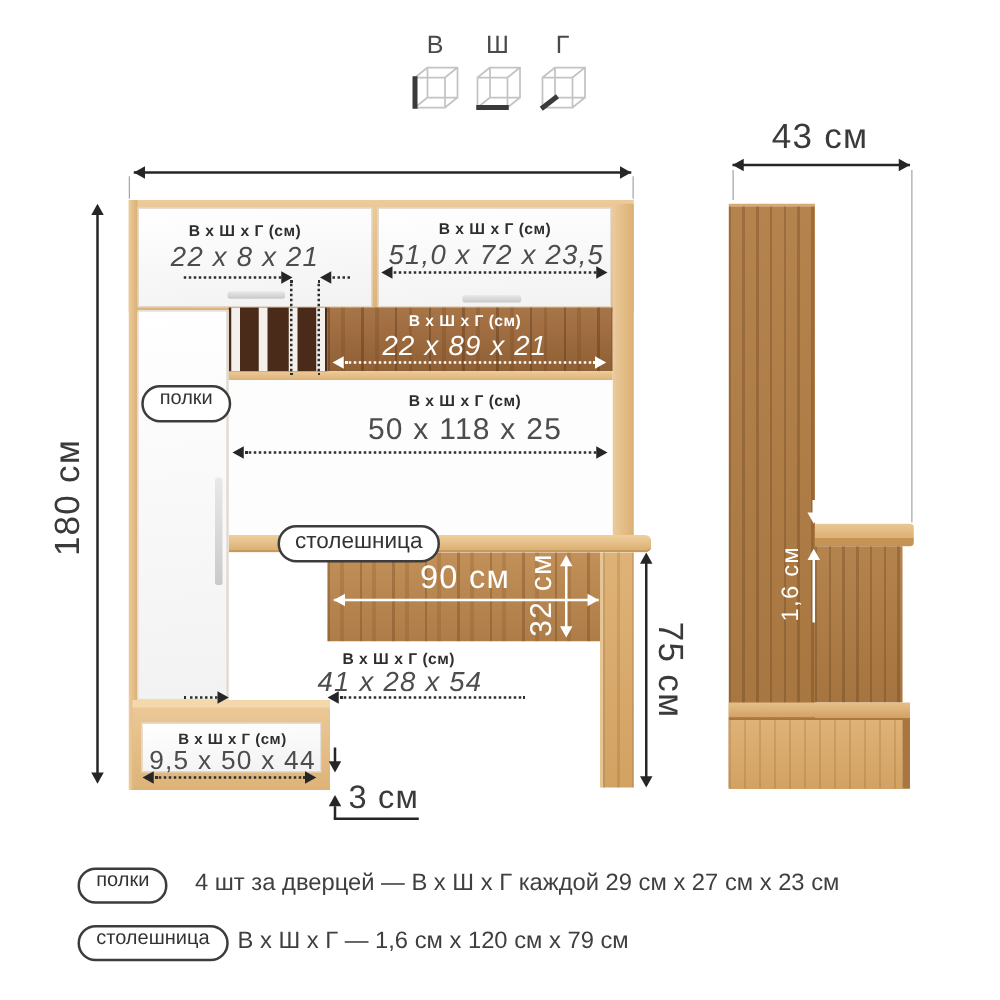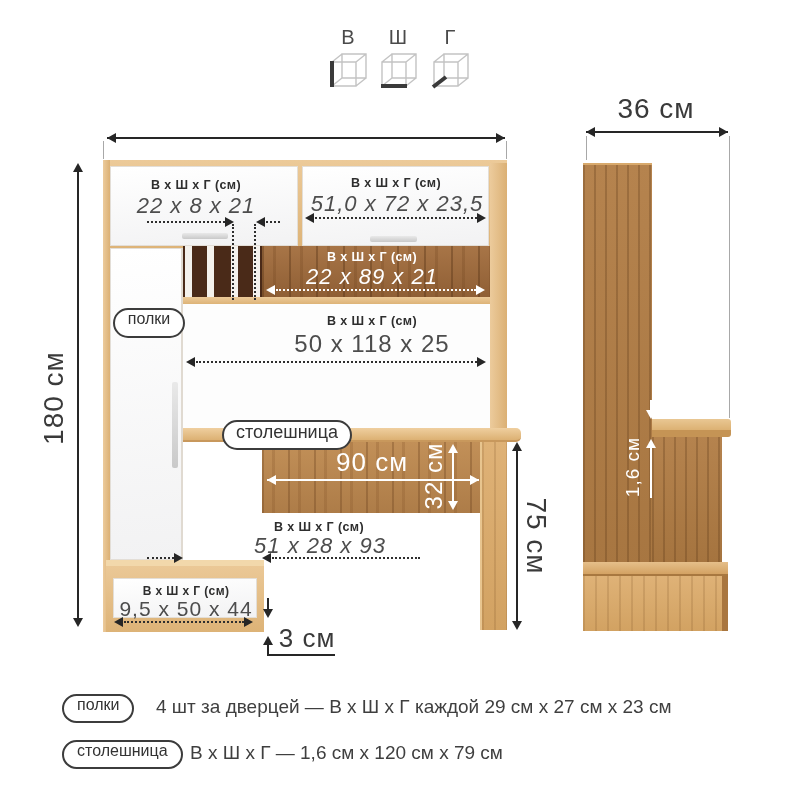--- a/index.html
+++ b/index.html
@@ -166,21 +166,21 @@
   <div class="solv wtl" style="left:452px;top:446px;height:62px"></div>
   <div class="ah u wt" style="left:448px;top:444px"></div>
   <div class="ah d wt" style="left:448px;top:501px"></div>
 
   <div class="rotcw dim-big" style="left:536px;top:536px">75 см</div>
   <div class="solv" style="left:516px;top:444px;height:184px"></div>
   <div class="ah u" style="left:512px;top:442px"></div>
   <div class="ah d" style="left:512px;top:621px"></div>
 
   <div class="ctr hdr" style="left:319px;top:527px">В х Ш х Г (см)</div>
-  <div class="ctr val" style="left:320px;top:546px">51 х 28 х 93</div>
+  <div class="ctr val" style="left:320px;top:546px">41 х 28 х 54</div>
   <div class="dot" style="left:147px;top:557px;width:27px"></div>
   <div class="ah r" style="left:174px;top:553px"></div>
   <div class="ah l" style="left:262px;top:553px"></div>
   <div class="dot" style="left:272px;top:557px;width:148px"></div>
 
   <div class="ctr hdr" style="left:186px;top:591px;font-size:12px">В х Ш х Г (см)</div>
   <div class="ctr val-sm" style="left:186px;top:609px">9,5 х 50 х 44</div>
   <div class="ah l" style="left:114px;top:617px"></div>
   <div class="dot" style="left:124px;top:621px;width:120px"></div>
   <div class="ah r" style="left:244px;top:617px"></div>
@@ -197,21 +197,21 @@
     <div class="abs" style="left:652px;top:419px;width:79px;height:11px;border-radius:0 3px 0 0;background:linear-gradient(180deg,#e9c793,#dcb173)"></div>
     <div class="abs" style="left:652px;top:430px;width:79px;height:7px;border-radius:0 0 3px 0;background:#c59455"></div>
     <div class="abs grain-bk" style="left:652px;top:437px;width:70px;height:125px"></div>
     <div class="abs" style="left:583px;top:562px;width:145px;height:14px;background:linear-gradient(180deg,#e5bf8a,#d3a263);border-bottom:2px solid #a87840;box-sizing:border-box"></div>
     <div class="abs grain-lt" style="left:583px;top:576px;width:139px;height:55px;background:
         repeating-linear-gradient(90deg, rgba(90,52,18,.22) 0 2px, rgba(0,0,0,0) 2px 11px),
         linear-gradient(180deg,#c austere,#b07c46);background-color:#bf8c55"></div>
     <div class="abs" style="left:722px;top:576px;width:6px;height:55px;background:#a9763f"></div>
   </div>
 
-  <div class="ctr dim-big" style="left:656px;top:109px">36 см</div>
+  <div class="ctr dim-big" style="left:656px;top:109px">43 см</div>
   <div class="sol" style="left:586px;top:131px;width:142px"></div>
   <div class="ah l" style="left:586px;top:127px"></div>
   <div class="ah r" style="left:719px;top:127px"></div>
   <div class="ext" style="left:586px;top:136px;width:1px;height:24px"></div>
   <div class="ext" style="left:729px;top:136px;width:1px;height:282px"></div>
 
   <div class="rotccw wt-txt" style="left:633px;top:467px;font-size:19px;letter-spacing:1px">1,6 см</div>
   <div class="solv wtl" style="left:650px;top:400px;height:12px"></div>
   <div class="ah d wt" style="left:646px;top:410px"></div>
   <div class="ah u wt" style="left:646px;top:439px"></div>

